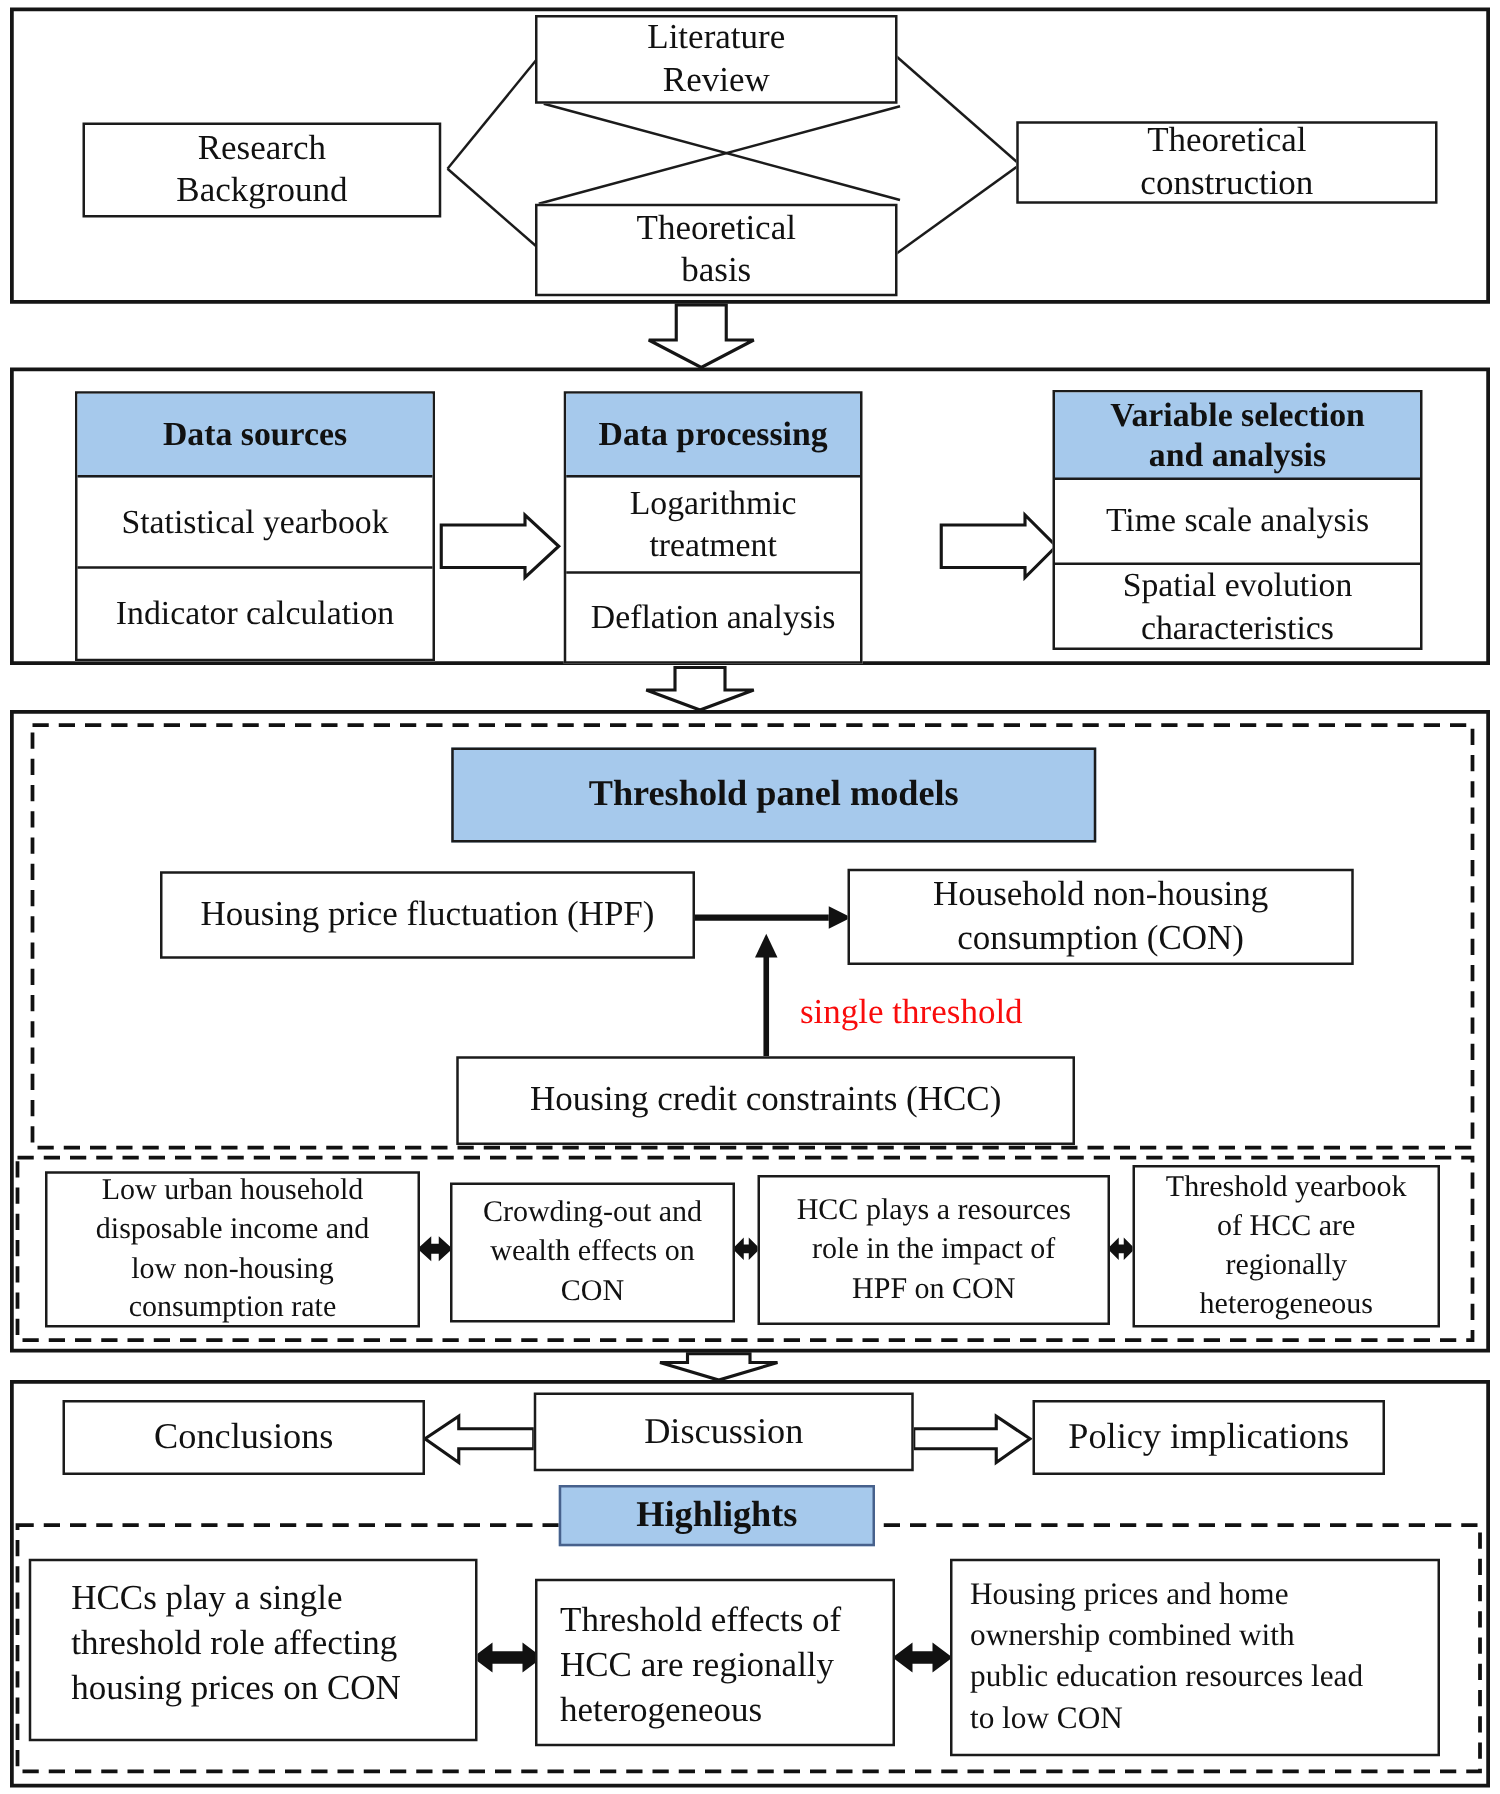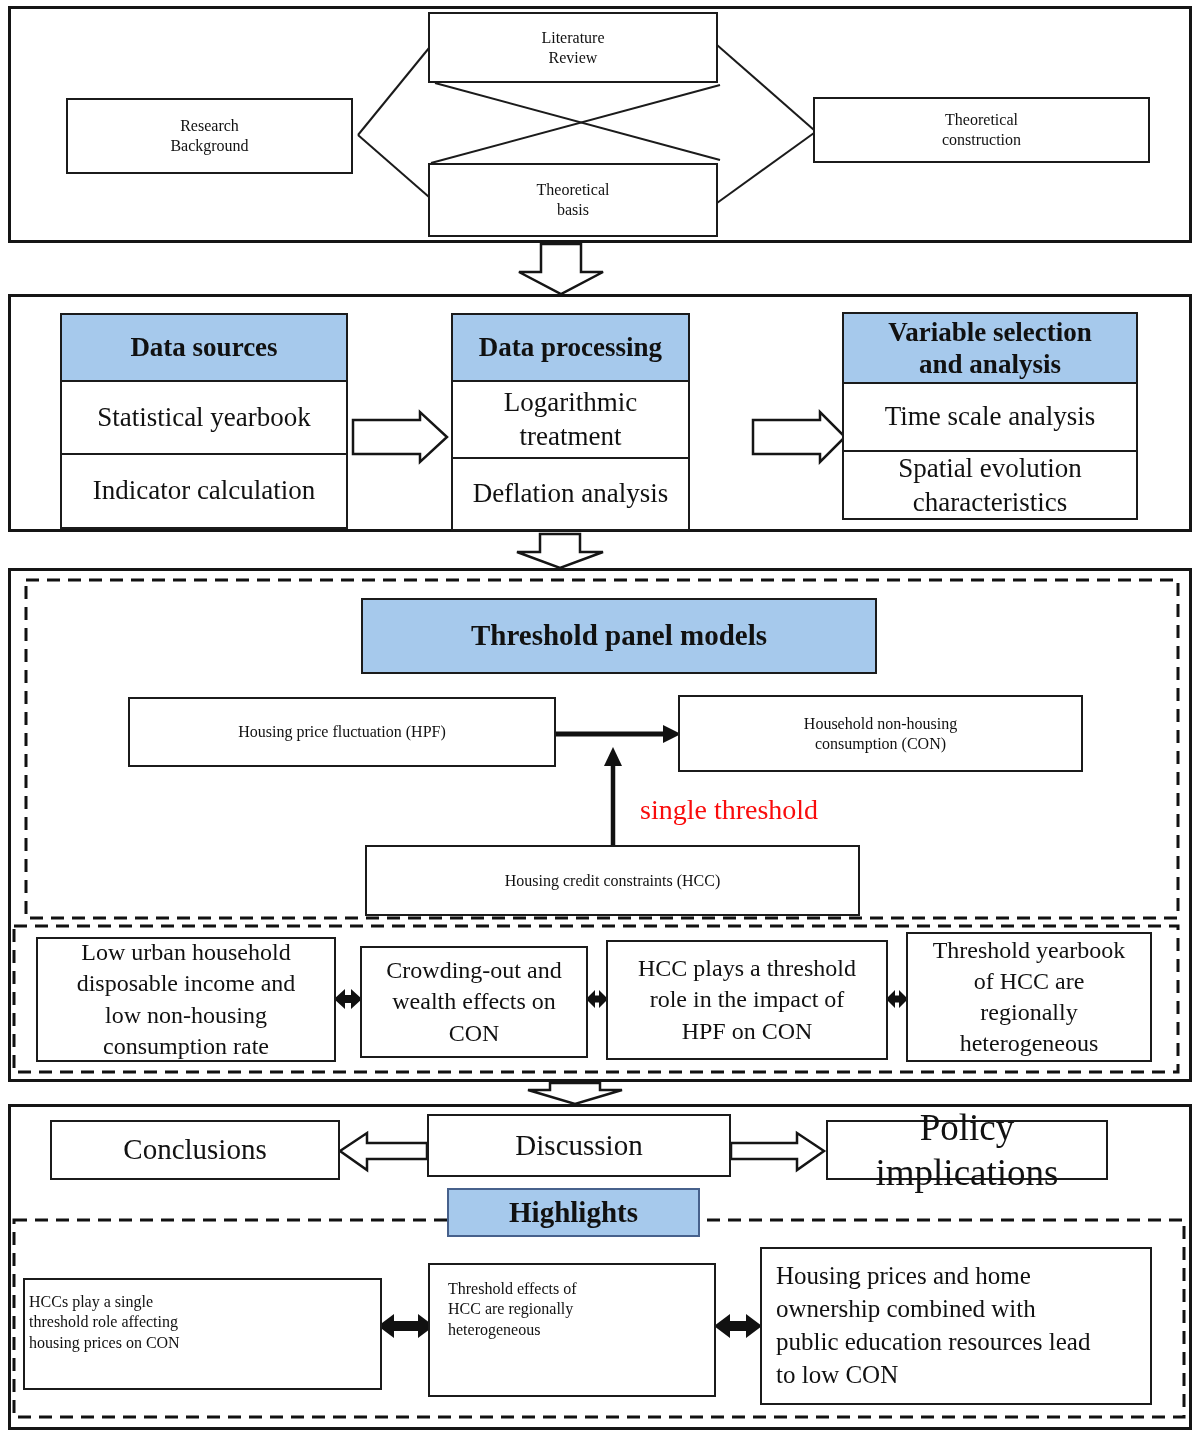--- a/index.html
+++ b/index.html
@@ -3,21 +3,21 @@
 <meta charset="utf-8">
 <style>
   :root { --blue:#a6c9ec; --red:#f90c0c; --ink:#1b1b1b; }
   html,body{margin:0;padding:0;background:#fff;}
   .canvas{position:relative;width:1200px;height:1435px;background:#fff;overflow:hidden;
           font-family:"Liberation Serif","DejaVu Serif",serif;color:#111;}
   .underlay{position:absolute;left:0;top:0;z-index:0;}
   .frame{position:absolute;box-sizing:border-box;border:3px solid #151515;background:transparent;z-index:1;}
   .box{position:absolute;box-sizing:border-box;border:2px solid var(--ink);background:#fff;
        display:flex;align-items:center;justify-content:center;text-align:center;
-       white-space:pre-line;font-size:16px;line-height:1.22;z-index:2;}
+       white-space:pre-line;font-size:28px;line-height:1.22;z-index:2;}
   .blue{background:var(--blue);font-weight:bold;}
   .tl{align-items:flex-start;justify-content:flex-start;text-align:left;}
   .redlabel{position:absolute;z-index:2;color:var(--red);font-size:28px;white-space:nowrap;}
   .group{position:absolute;box-sizing:border-box;border:2px solid var(--ink);background:#fff;
          display:flex;flex-direction:column;z-index:2;}
   .g-header{background:var(--blue);border-bottom:2px solid var(--ink);font-weight:bold;
             display:flex;align-items:center;justify-content:center;white-space:pre-line;
             text-align:center;font-size:27px;line-height:1.2;flex:none;box-sizing:border-box;}
   .g-row{border-bottom:2px solid var(--ink);display:flex;align-items:center;justify-content:center;
          white-space:pre-line;text-align:center;font-size:27px;line-height:1.25;flex:none;box-sizing:border-box;}
@@ -117,35 +117,35 @@
   <div class="redlabel" style="left:640px;top:794px">single threshold</div>
   <div class="box" style="left:365px;top:845px;width:495px;height:71px">Housing credit constraints (HCC)</div>
 
   <div class="box s4" style="left:36px;top:937px;width:300px;height:125px">Low urban household
 disposable income and
 low non-housing
 consumption rate</div>
   <div class="box s4" style="left:360px;top:946px;width:228px;height:112px">Crowding-out and
 wealth effects on
 CON</div>
-  <div class="box s4" style="left:606px;top:940px;width:282px;height:120px">HCC plays a threshold
+  <div class="box s4" style="left:606px;top:940px;width:282px;height:120px">HCC plays a resources
 role in the impact of
 HPF on CON</div>
   <div class="box s4" style="left:906px;top:932px;width:246px;height:130px">Threshold yearbook
 of HCC are
 regionally
 heterogeneous</div>
 
   <div class="frame" style="left:8px;top:1104px;width:1184px;height:326px"></div>
   <div class="box" style="left:50px;top:1120px;width:290px;height:60px;font-size:29px">Conclusions</div>
   <div class="box" style="left:427px;top:1114px;width:304px;height:63px;font-size:29px">Discussion</div>
-  <div class="box" style="left:826px;top:1120px;width:282px;height:60px;font-size:37px">Policy implications</div>
+  <div class="box" style="left:826px;top:1120px;width:282px;height:60px;font-size:29px">Policy implications</div>
   <div class="box blue hl" style="left:447px;top:1188px;width:253px;height:49px;font-size:29px">Highlights</div>
 
-  <div class="box tl" style="left:23px;top:1278px;width:359px;height:112px;padding:12px 4px;line-height:1.28">HCCs play a single
+  <div class="box tl" style="left:23px;top:1247px;width:359px;height:146px;padding:12px 32px;line-height:1.28">HCCs play a single
 threshold role affecting
 housing prices on CON</div>
   <div class="box tl" style="left:428px;top:1263px;width:288px;height:134px;padding:14px 18px;line-height:1.28">Threshold effects of
 HCC are regionally
 heterogeneous</div>
   <div class="box tl" style="left:760px;top:1247px;width:392px;height:158px;padding:10px 14px;font-size:25px;line-height:1.32">Housing prices and home
 ownership combined with
 public education resources lead
 to low CON</div>
 

